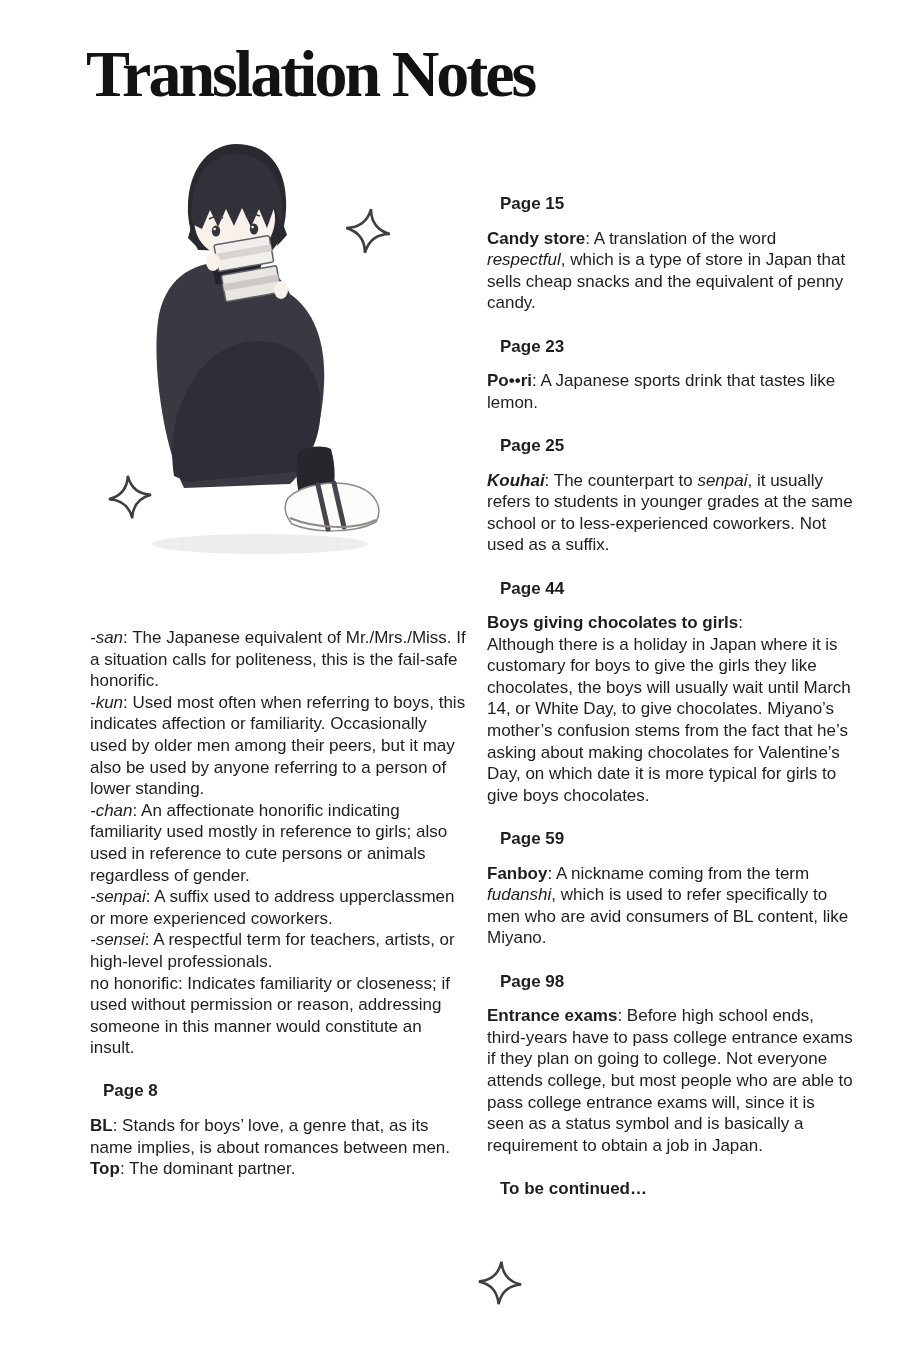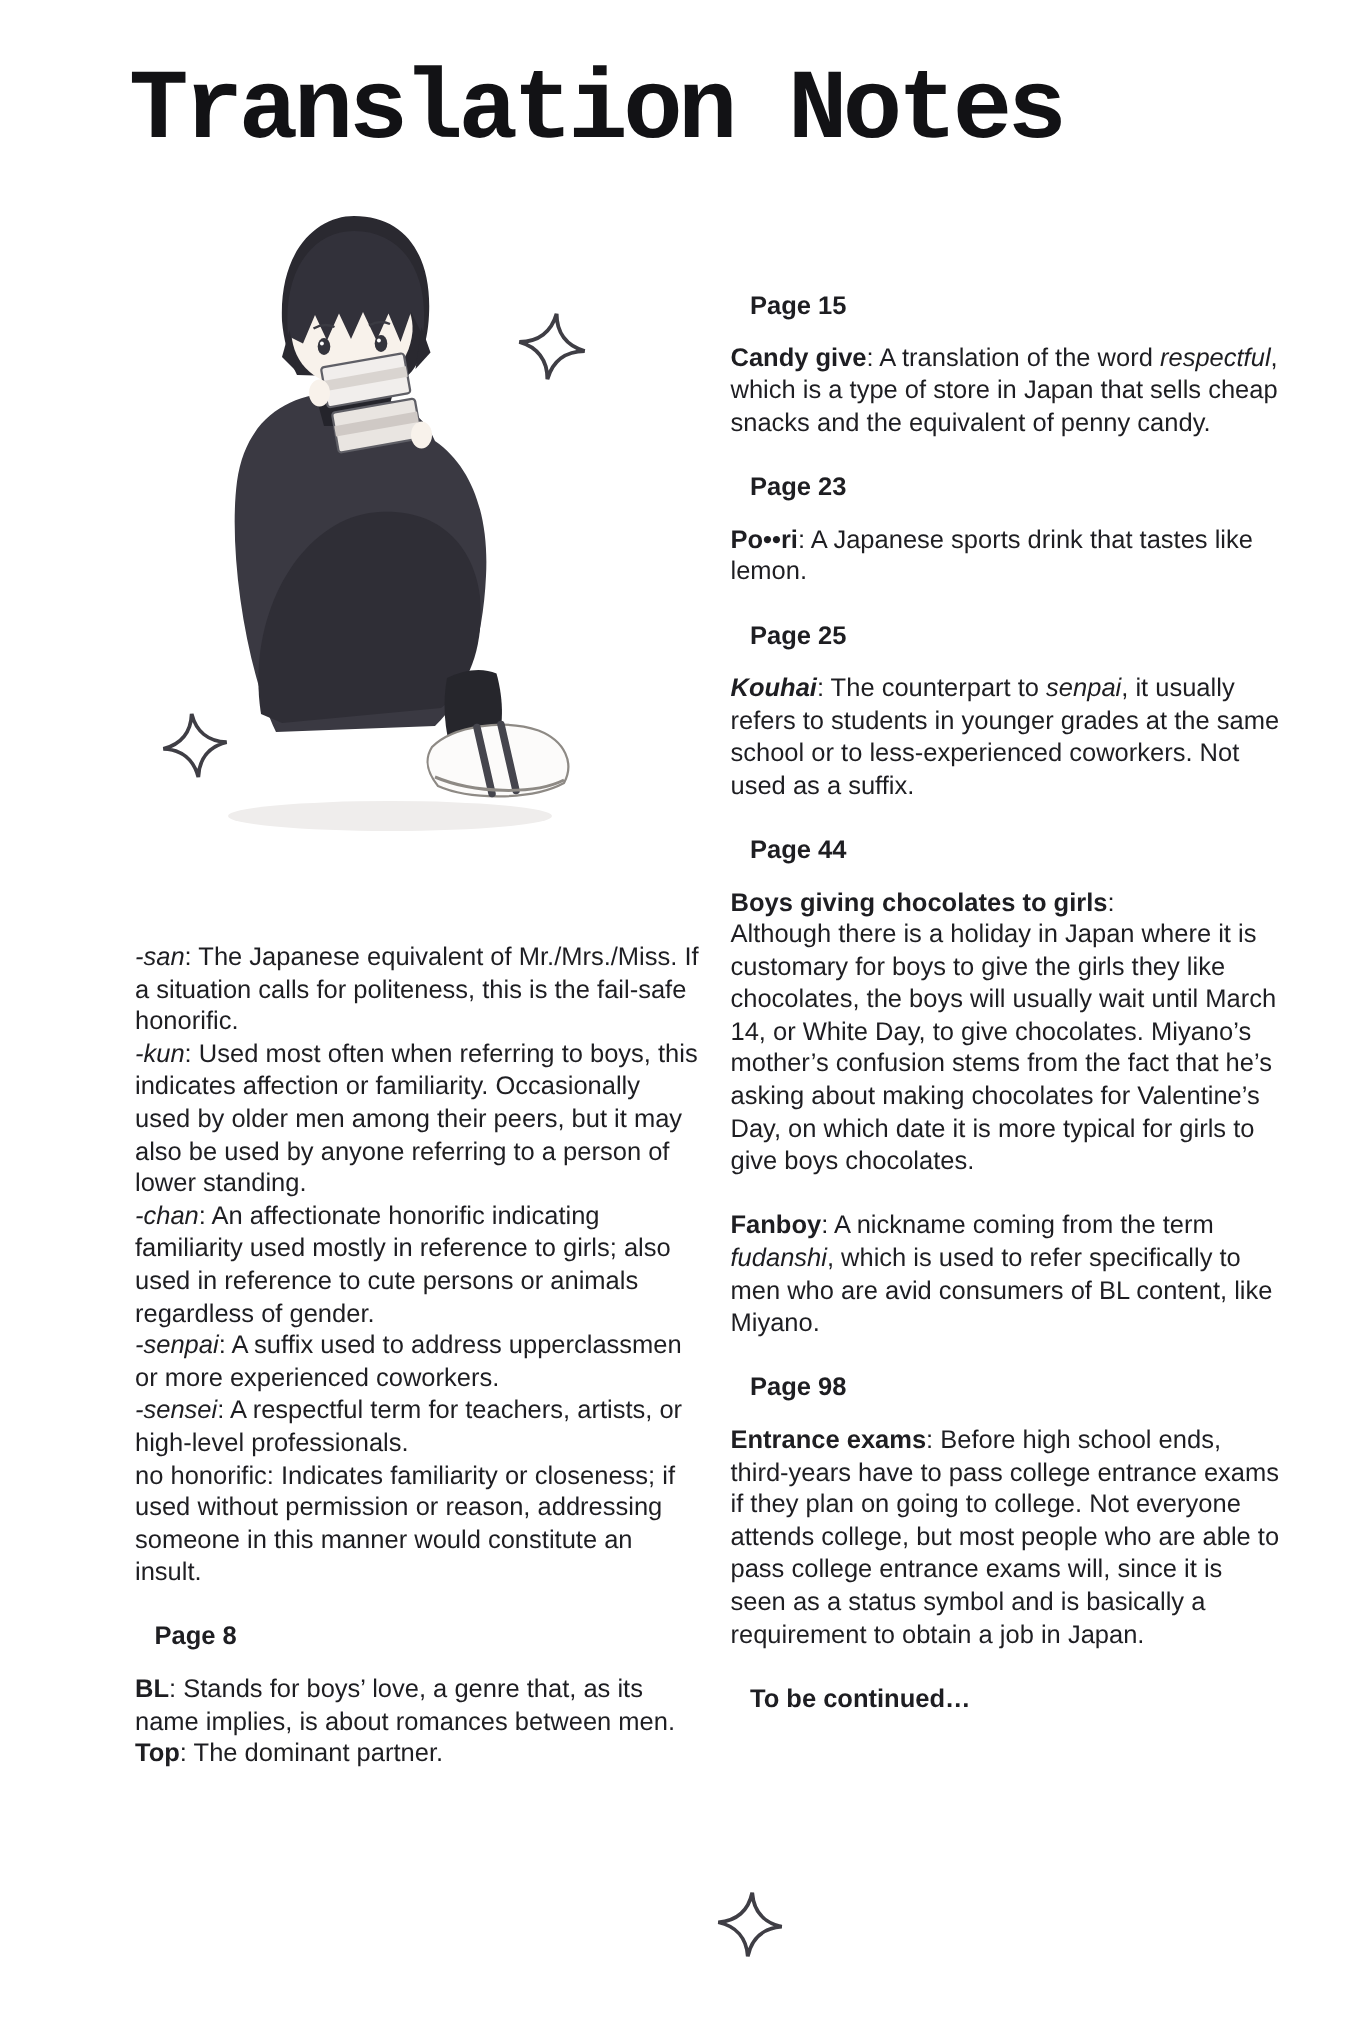--- a/index.html
+++ b/index.html
@@ -18,21 +18,21 @@
 
   .title {
     position: absolute;
     left: 86px;
     top: 38px;
     font-size: 66px;
     line-height: 1.1;
     font-weight: 700;
     letter-spacing: -3px;
     color: #121215;
-    font-family: Liberation Mono, monospace;
+    font-family: Liberation Serif, serif;
   }
 
   .illustration {
     position: absolute;
     left: 140px;
     top: 136px;
     width: 250px;
     height: 425px;
   }
 
@@ -148,35 +148,36 @@
       </section>
       <section class="note-section">
         <h2 class="note-heading">Page 8</h2>
         <p class="note-paragraph"><span class="seg-b">BL</span><span class="seg">: Stands for boys’ love, a genre that, as its name implies, is about romances between men.</span></p>
         <p class="note-paragraph"><span class="seg-b">Top</span><span class="seg">: The dominant partner.</span></p>
       </section>
     </div>
   <div class="col col-right">
       <section class="note-section">
         <h2 class="note-heading">Page 15</h2>
-        <p class="note-paragraph"><span class="seg-b">Candy give</span><span class="seg">: A translation of the word </span><span class="seg-i">respectful</span><span class="seg">, which is a type of store in Japan that sells cheap snacks and the equivalent of penny candy.</span></p>
+        <p class="note-paragraph"><span class="seg-b">Candy store</span><span class="seg">: A translation of the word </span><span class="seg-i">respectful</span><span class="seg">, which is a type of store in Japan that sells cheap snacks and the equivalent of penny candy.</span></p>
       </section>
       <section class="note-section">
         <h2 class="note-heading">Page 23</h2>
         <p class="note-paragraph"><span class="seg-b">Po••ri</span><span class="seg">: A Japanese sports drink that tastes like lemon.</span></p>
       </section>
       <section class="note-section">
         <h2 class="note-heading">Page 25</h2>
         <p class="note-paragraph"><span class="seg-bi">Kouhai</span><span class="seg">: The counterpart to </span><span class="seg-i">senpai</span><span class="seg">, it usually refers to students in younger grades at the same school or to less-experienced coworkers. Not used as a suffix.</span></p>
       </section>
       <section class="note-section">
         <h2 class="note-heading">Page 44</h2>
         <p class="note-paragraph"><span class="seg-b">Boys giving chocolates to girls</span><span class="seg">:</span><br><span class="seg">Although there is a holiday in Japan where it is customary for boys to give the girls they like chocolates, the boys will usually wait until March 14, or White Day, to give chocolates. Miyano’s mother’s confusion stems from the fact that he’s asking about making chocolates for Valentine’s Day, on which date it is more typical for girls to give boys chocolates.</span></p>
       </section>
       <section class="note-section">
+        <h2 class="note-heading">Page 59</h2>
         <p class="note-paragraph"><span class="seg-b">Fanboy</span><span class="seg">: A nickname coming from the term </span><span class="seg-i">fudanshi</span><span class="seg">, which is used to refer specifically to men who are avid consumers of BL content, like Miyano.</span></p>
       </section>
       <section class="note-section">
         <h2 class="note-heading">Page 98</h2>
         <p class="note-paragraph"><span class="seg-b">Entrance exams</span><span class="seg">: Before high school ends, third-years have to pass college entrance exams if they plan on going to college. Not everyone attends college, but most people who are able to pass college entrance exams will, since it is seen as a status symbol and is basically a requirement to obtain a job in Japan.</span></p>
       </section>
       <section class="note-section">
         <h2 class="note-heading">To be continued…</h2>
       </section>
     </div>

